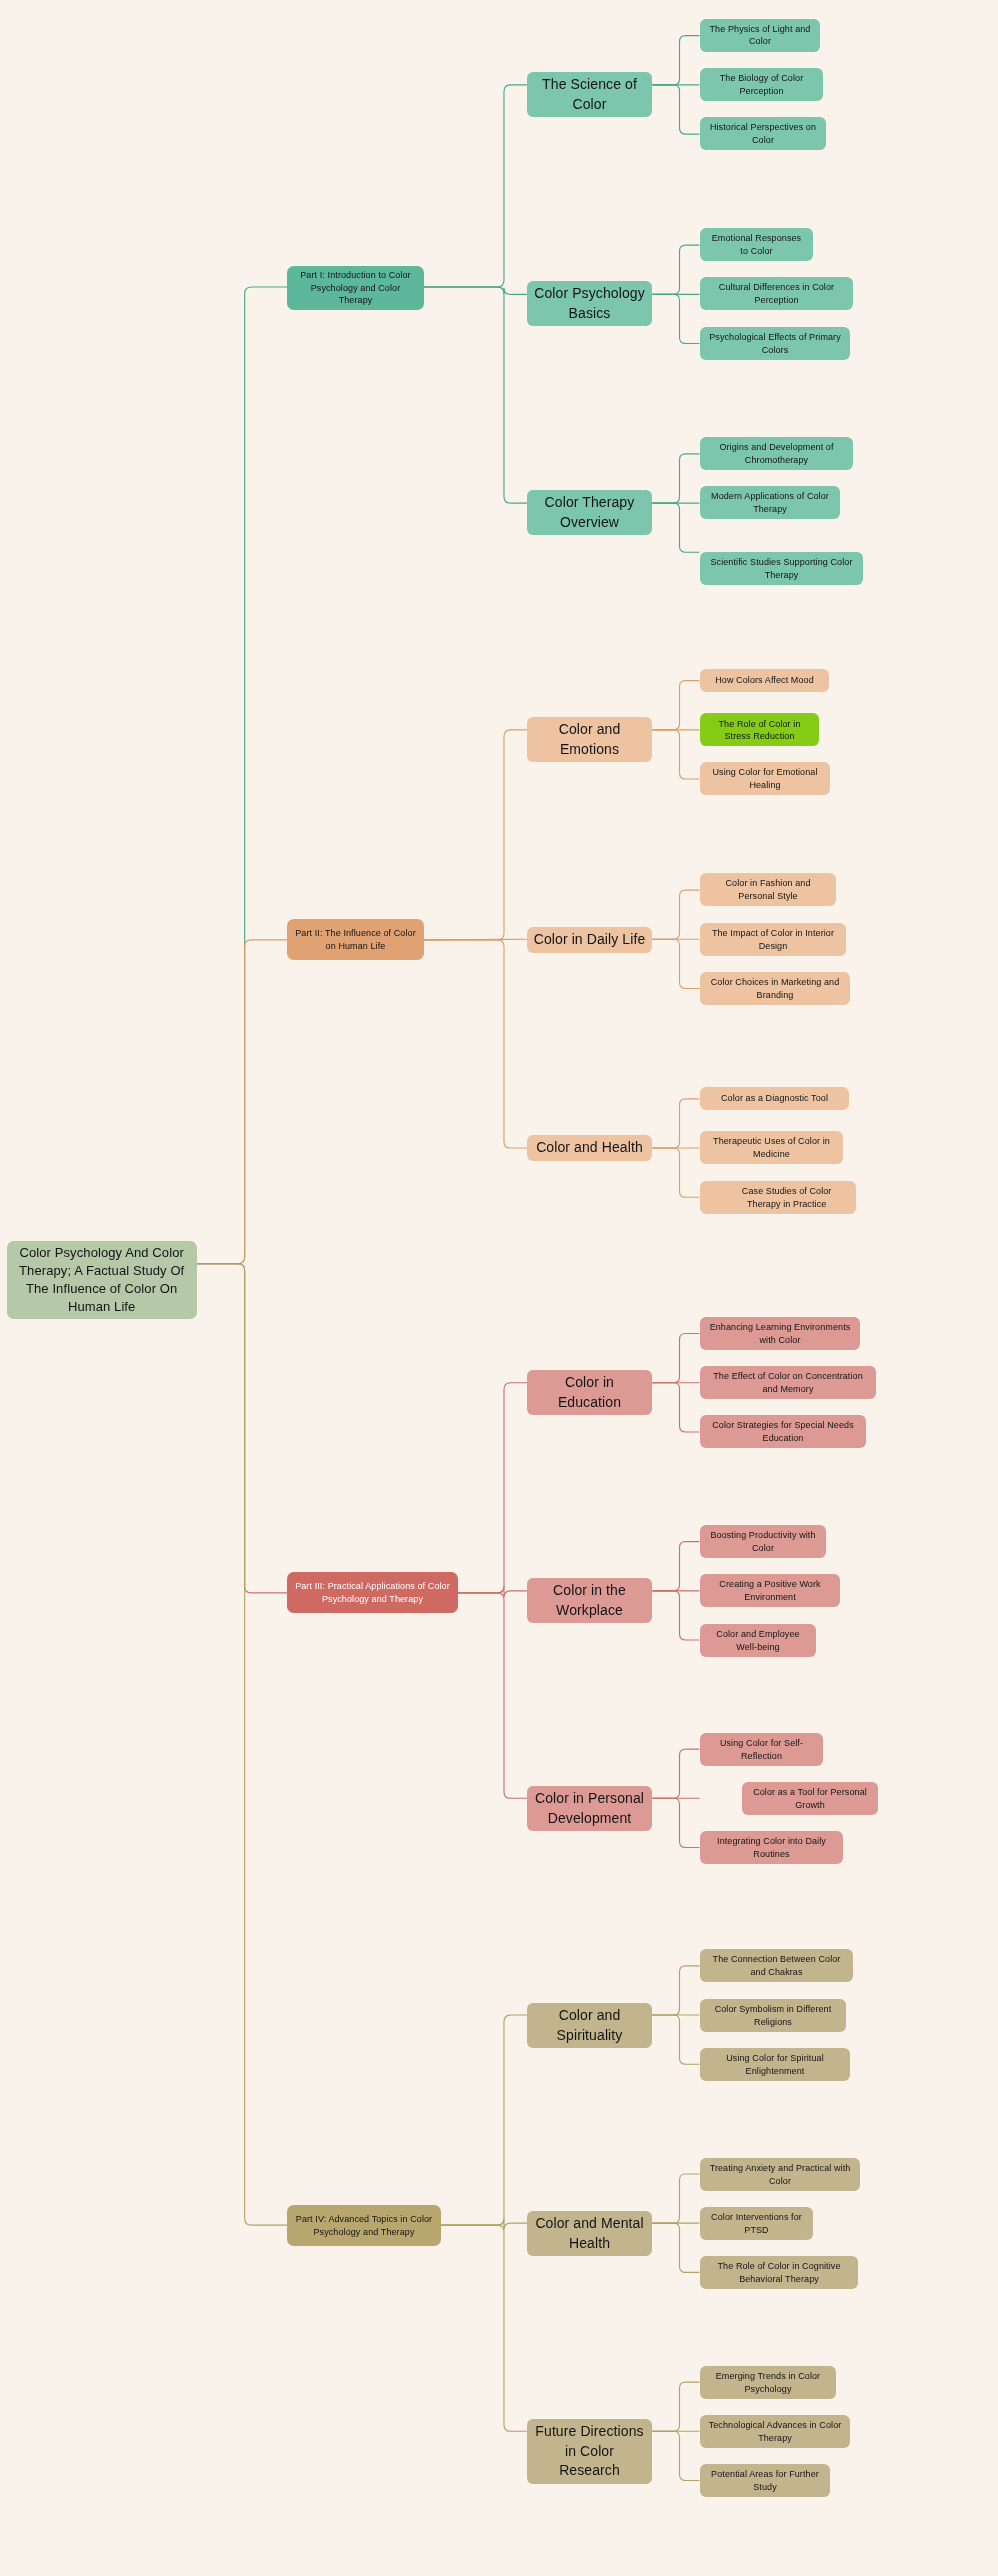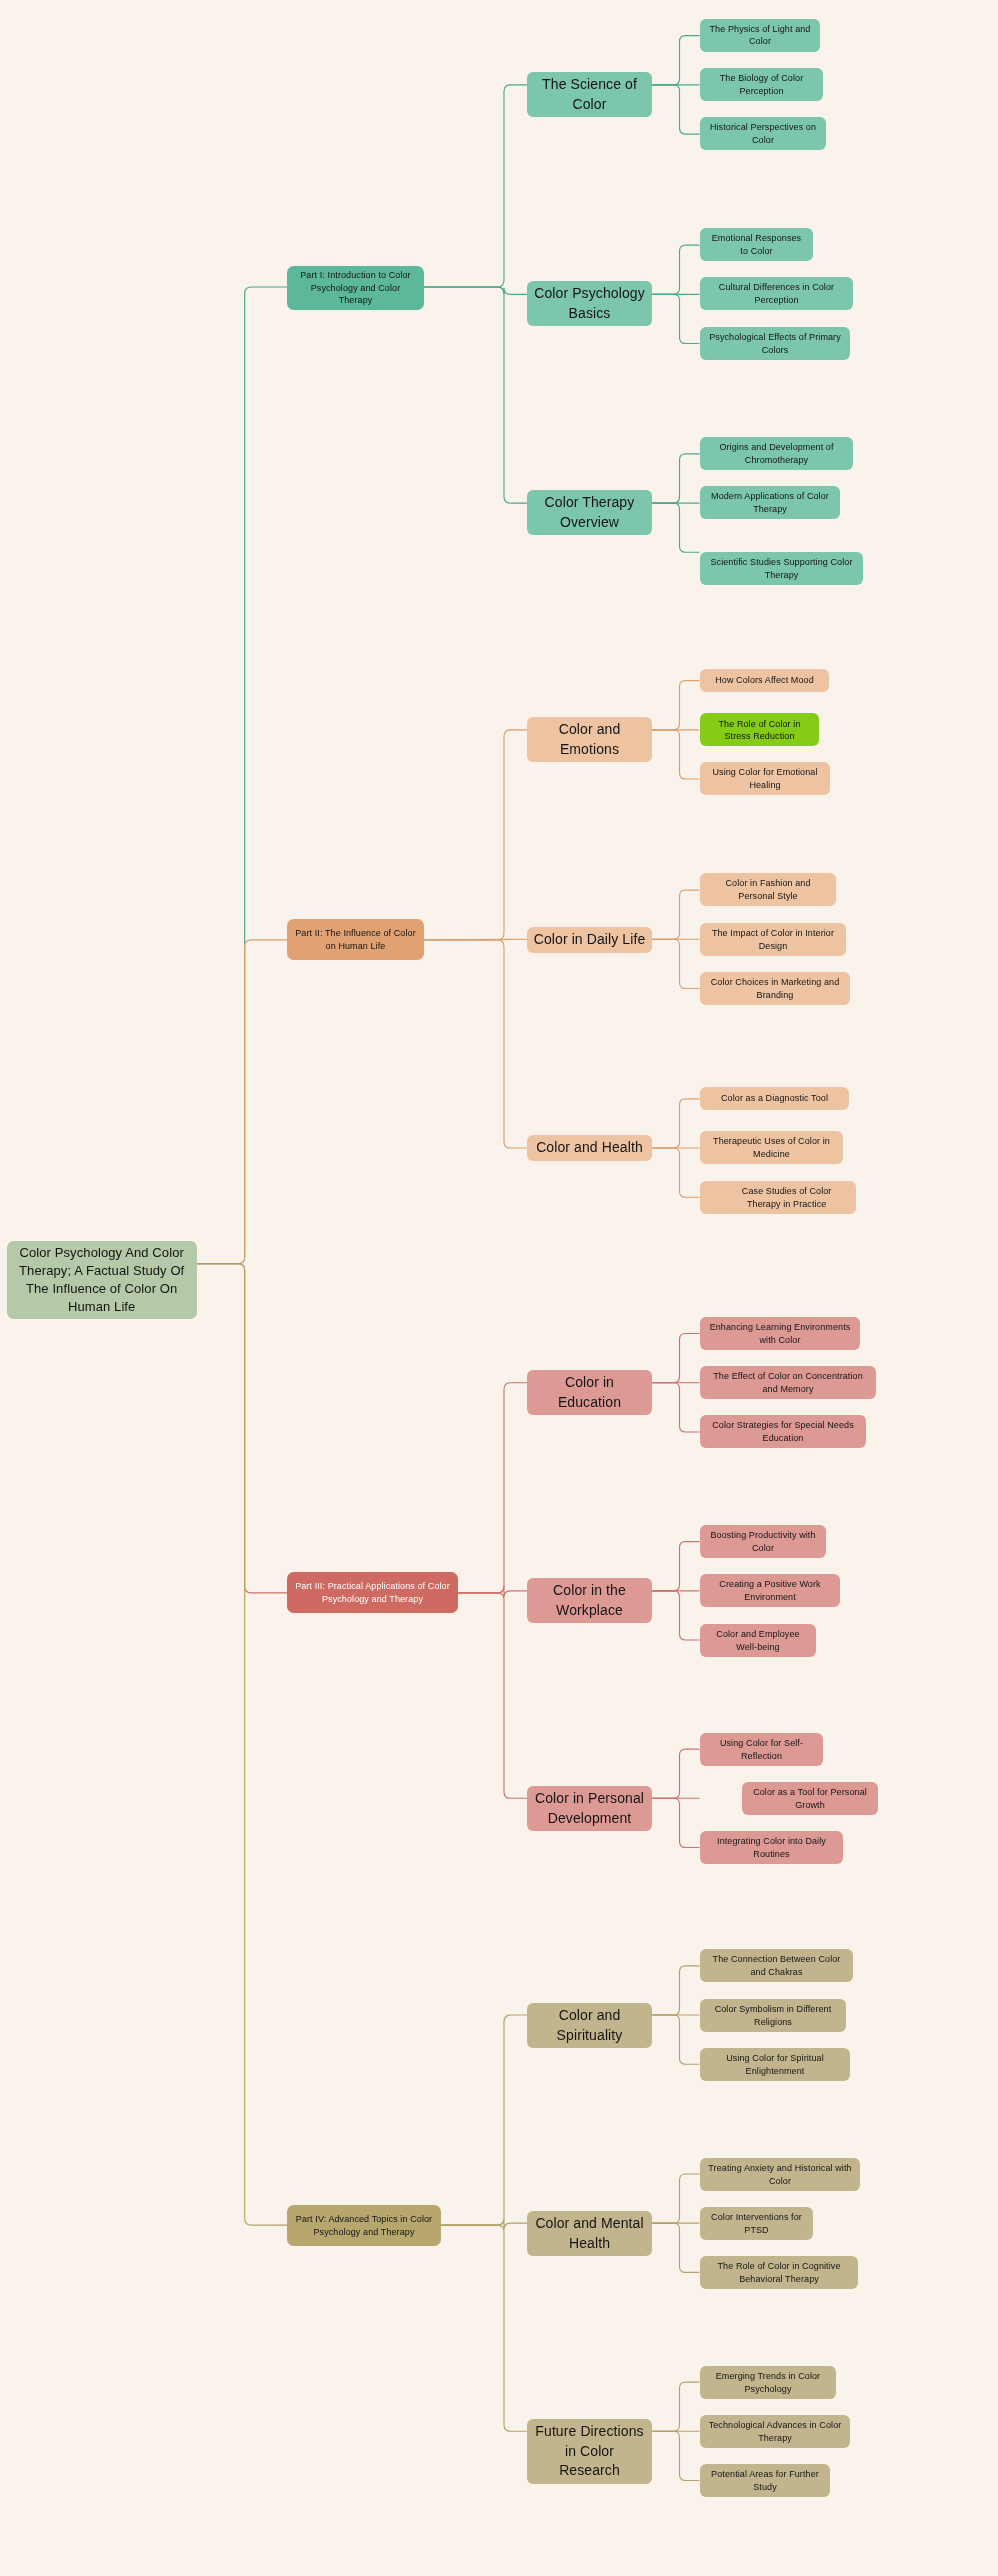--- a/index.html
+++ b/index.html
@@ -242,21 +242,21 @@
       <div class="node l3" style="left: 700px; top: 1999px; width: 146px; min-height: 33px; background: rgb(194, 181, 142); color: rgb(20, 20, 20);">
         <span>Color Symbolism in Different Religions</span>
       </div>
       <div class="node l3" style="left: 700px; top: 2048px; width: 150px; min-height: 33px; background: rgb(194, 181, 142); color: rgb(20, 20, 20);">
         <span>Using Color for Spiritual Enlightenment</span>
       </div>
       <div class="node l2" style="left: 527px; top: 2211px; width: 125px; min-height: 25px; background: rgb(194, 181, 142); color: rgb(20, 20, 20);">
         <span>Color and Mental Health</span>
       </div>
       <div class="node l3" style="left: 700px; top: 2158px; width: 160px; min-height: 33px; background: rgb(194, 181, 142); color: rgb(20, 20, 20);">
-        <span>Treating Anxiety and Historical with Color</span>
+        <span>Treating Anxiety and Practical with Color</span>
       </div>
       <div class="node l3" style="left: 700px; top: 2207px; width: 113px; min-height: 33px; background: rgb(194, 181, 142); color: rgb(20, 20, 20);">
         <span>Color Interventions for PTSD</span>
       </div>
       <div class="node l3" style="left: 700px; top: 2256px; width: 158px; min-height: 33px; background: rgb(194, 181, 142); color: rgb(20, 20, 20);">
         <span>The Role of Color in Cognitive Behavioral Therapy</span>
       </div>
       <div class="node l2" style="left: 527px; top: 2419px; width: 125px; min-height: 25px; background: rgb(194, 181, 142); color: rgb(20, 20, 20);">
         <span>Future Directions in Color Research</span>
       </div>

